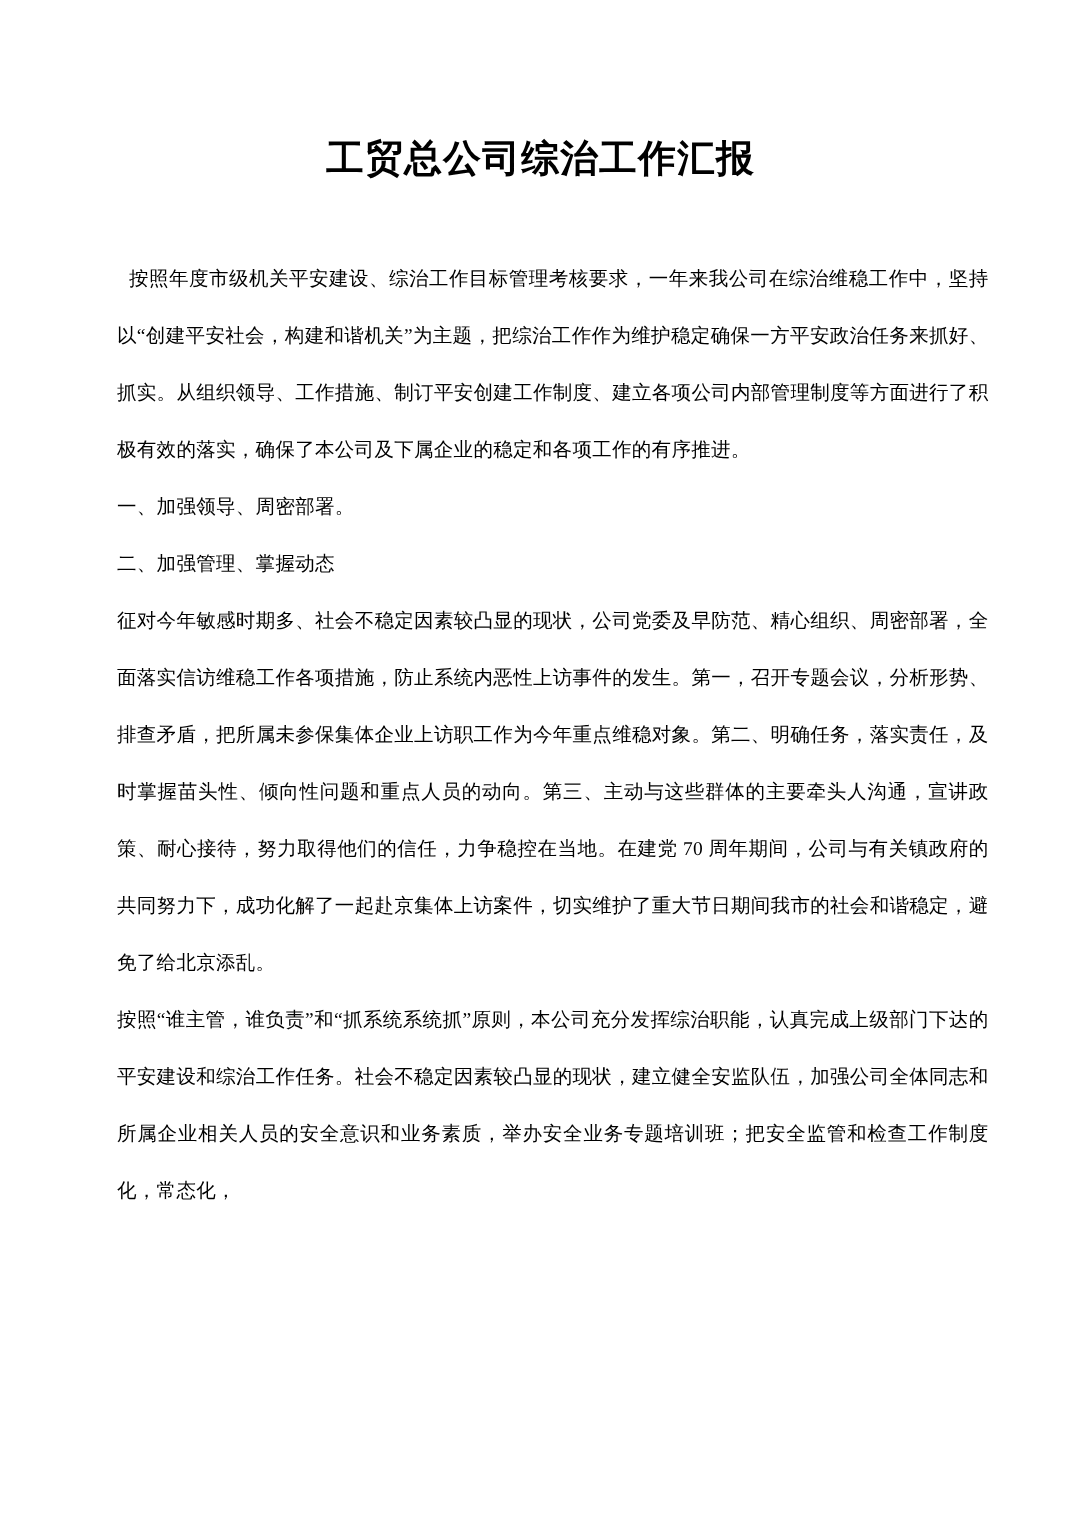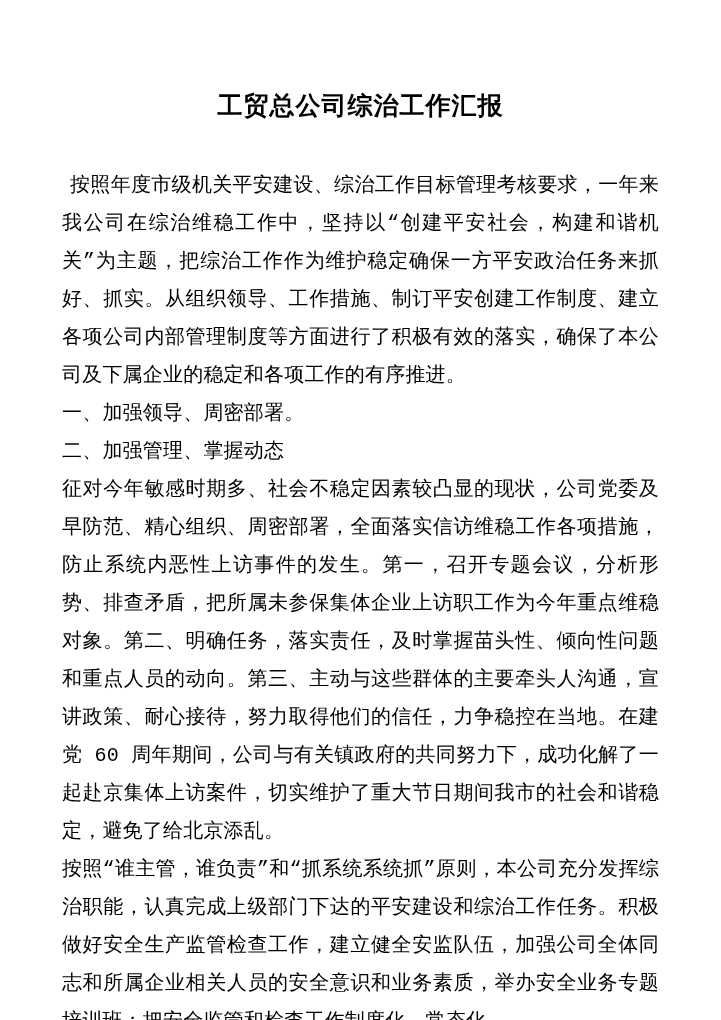--- a/index.html
+++ b/index.html
@@ -28,43 +28,42 @@
     font-size: 25px;
     font-weight: bold;
     letter-spacing: 1px;
     margin: 18px 0 0 0;
     line-height: 1.4;
   }
   .body-block {
     margin-top: 44px;
   }
   p.para {
-    margin: 0 0 0 0;
-    font-size: 20px;
+    margin: 0 0 0 16px;
+    font-size: 13px;
     line-height: 38px;
     text-align: justify;
     text-justify: inter-ideograph;
     letter-spacing: 0.2px;
-    font-family: Liberation Mono, monospace;
   }
   p.indent {
     text-indent: 0;
   }
   p.first {
     text-indent: 8px;
   }
 </style>
 </head>
 <body>
 
 <div class="page">
 
   <h1 class="doc-title">工贸总公司综治工作汇报</h1>
 
   <div class="body-block">
     <p class="para first"> 按照年度市级机关平安建设、综治工作目标管理考核要求，一年来我公司在综治维稳工作中，坚持以“创建平安社会，构建和谐机关”为主题，把综治工作作为维护稳定确保一方平安政治任务来抓好、抓实。从组织领导、工作措施、制订平安创建工作制度、建立各项公司内部管理制度等方面进行了积极有效的落实，确保了本公司及下属企业的稳定和各项工作的有序推进。</p>
     <p class="para indent">一、加强领导、周密部署。</p>
     <p class="para indent">二、加强管理、掌握动态</p>
-    <p class="para">征对今年敏感时期多、社会不稳定因素较凸显的现状，公司党委及早防范、精心组织、周密部署，全面落实信访维稳工作各项措施，防止系统内恶性上访事件的发生。第一，召开专题会议，分析形势、排查矛盾，把所属未参保集体企业上访职工作为今年重点维稳对象。第二、明确任务，落实责任，及时掌握苗头性、倾向性问题和重点人员的动向。第三、主动与这些群体的主要牵头人沟通，宣讲政策、耐心接待，努力取得他们的信任，力争稳控在当地。在建党 60 周年期间，公司与有关镇政府的共同努力下，成功化解了一起赴京集体上访案件，切实维护了重大节日期间我市的社会和谐稳定，避免了给北京添乱。</p>
-    <p class="para">按照“谁主管，谁负责”和“抓系统系统抓”原则，本公司充分发挥综治职能，认真完成上级部门下达的平安建设和综治工作任务。积极做好安全生产监管检查工作，建立健全安监队伍，加强公司全体同志和所属企业相关人员的安全意识和业务素质，举办安全业务专题培训班；把安全监管和检查工作制度化，常态化，</p>
+    <p class="para">征对今年敏感时期多、社会不稳定因素较凸显的现状，公司党委及早防范、精心组织、周密部署，全面落实信访维稳工作各项措施，防止系统内恶性上访事件的发生。第一，召开专题会议，分析形势、排查矛盾，把所属未参保集体企业上访职工作为今年重点维稳对象。第二、明确任务，落实责任，及时掌握苗头性、倾向性问题和重点人员的动向。第三、主动与这些群体的主要牵头人沟通，宣讲政策、耐心接待，努力取得他们的信任，力争稳控在当地。在建党 70 周年期间，公司与有关镇政府的共同努力下，成功化解了一起赴京集体上访案件，切实维护了重大节日期间我市的社会和谐稳定，避免了给北京添乱。</p>
+    <p class="para">按照“谁主管，谁负责”和“抓系统系统抓”原则，本公司充分发挥综治职能，认真完成上级部门下达的平安建设和综治工作任务。社会不稳定因素较凸显的现状，建立健全安监队伍，加强公司全体同志和所属企业相关人员的安全意识和业务素质，举办安全业务专题培训班；把安全监管和检查工作制度化，常态化，</p>
   </div>
 
 </div>
 
 </body></html>

